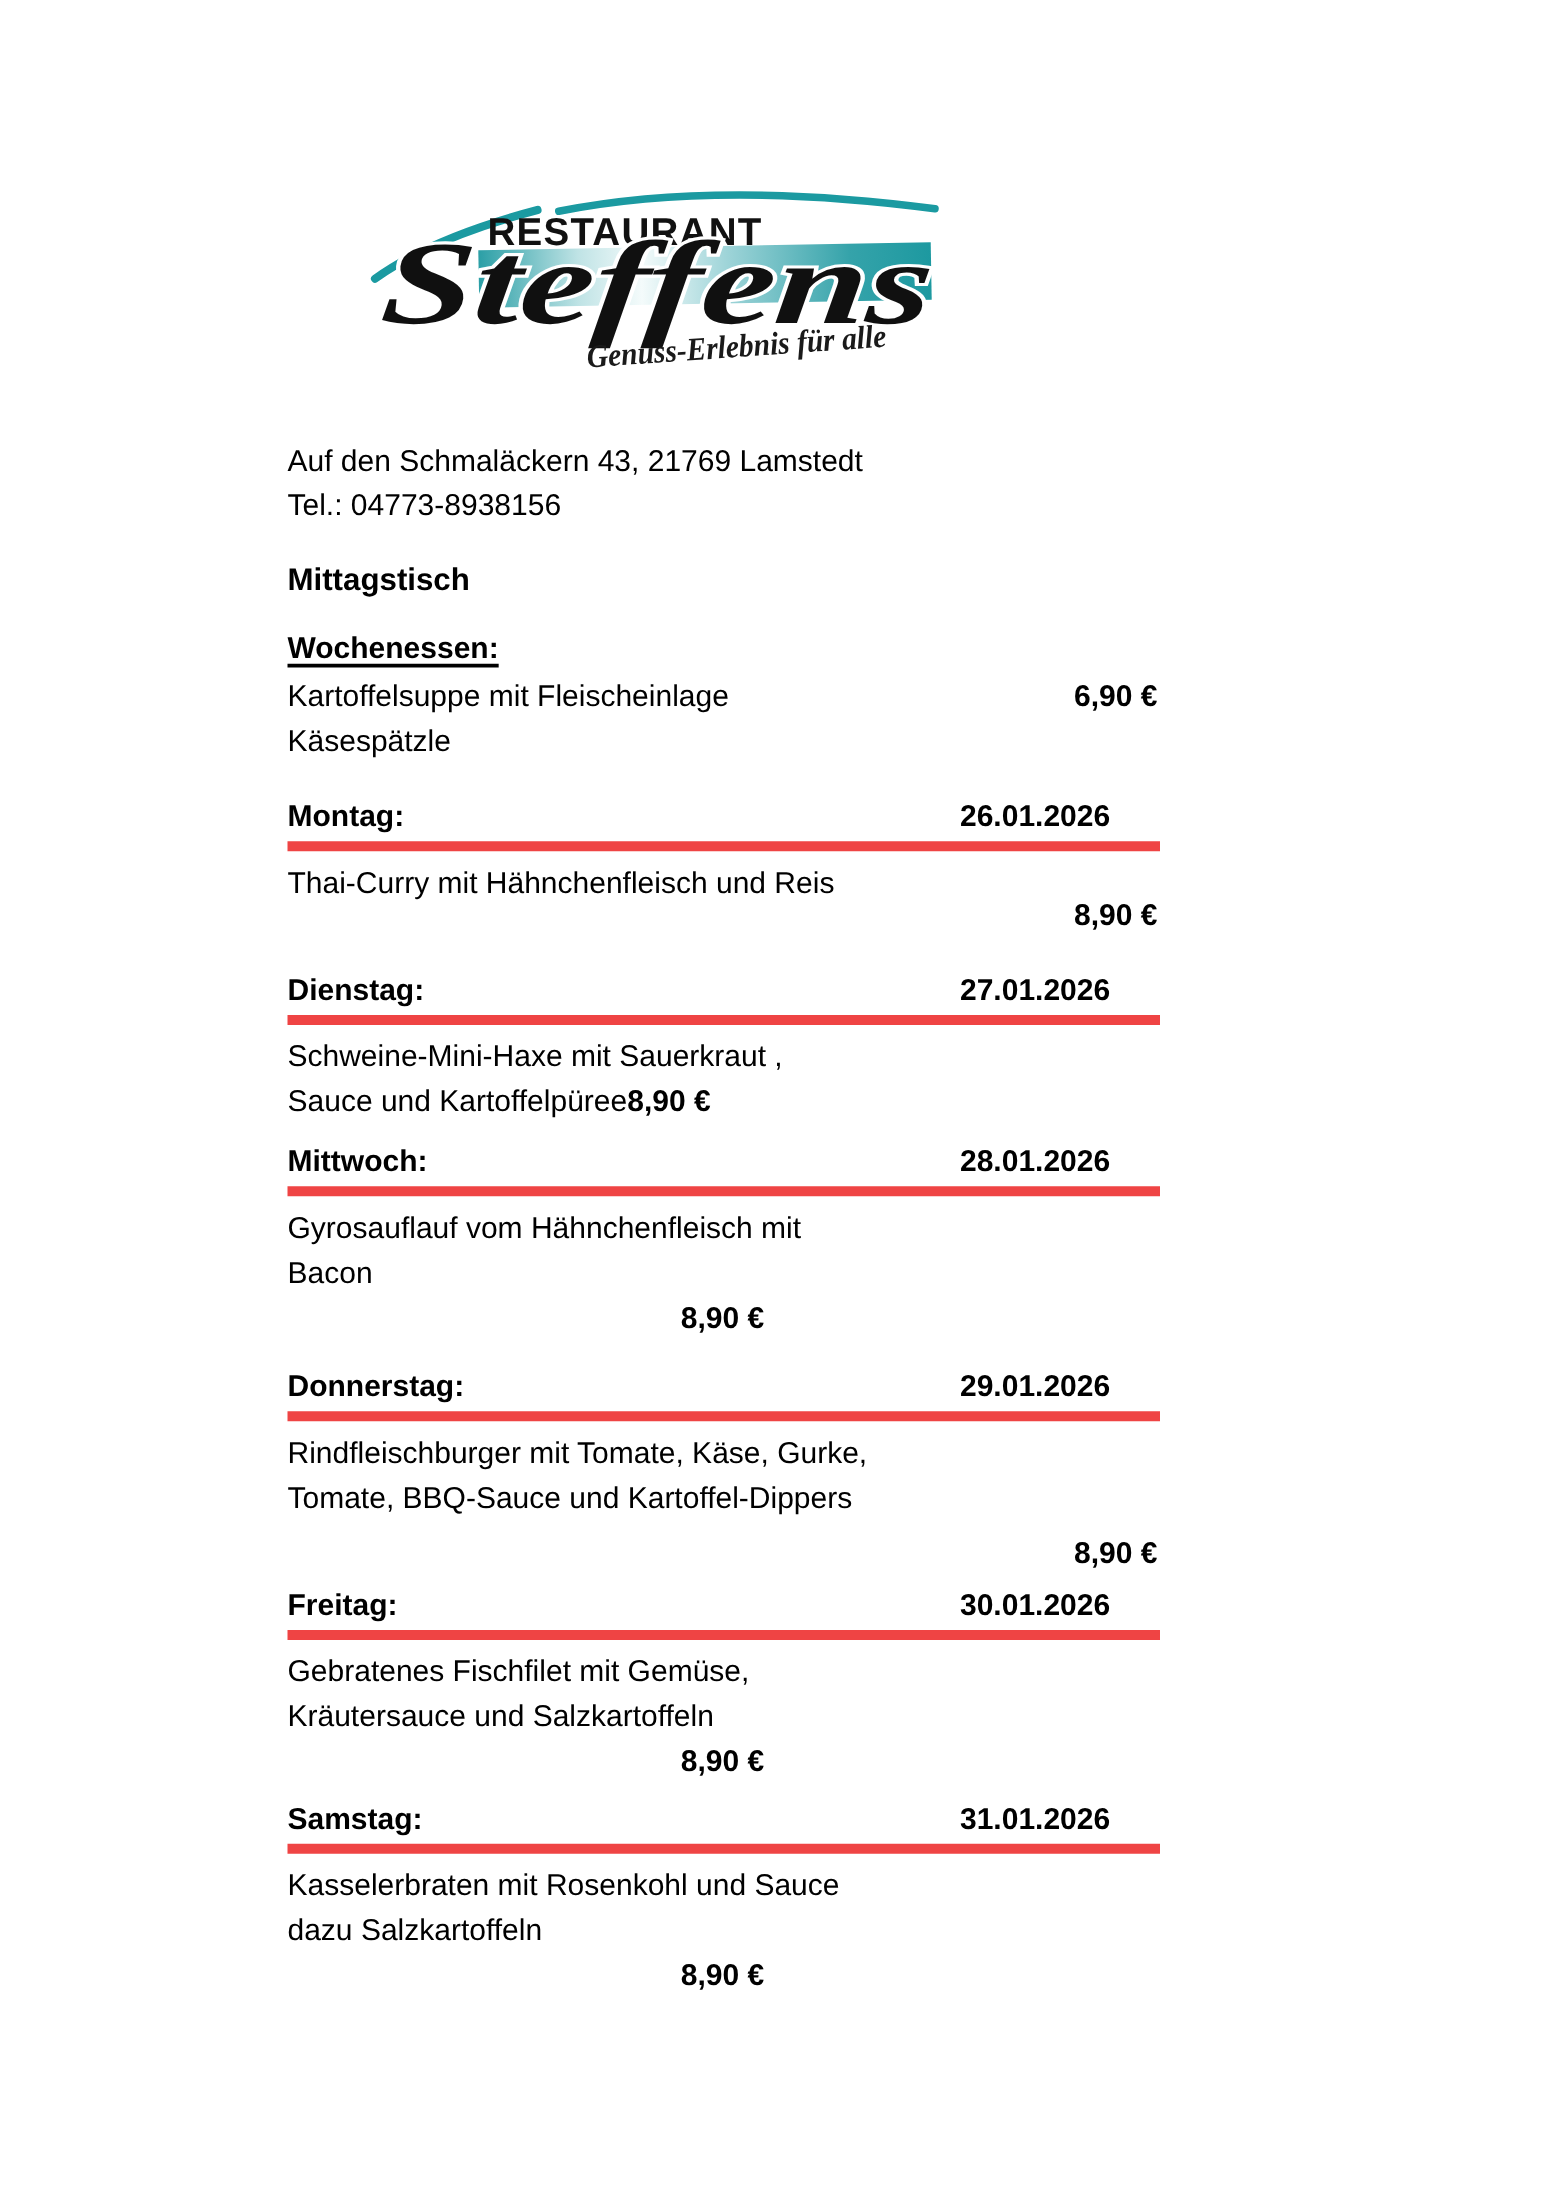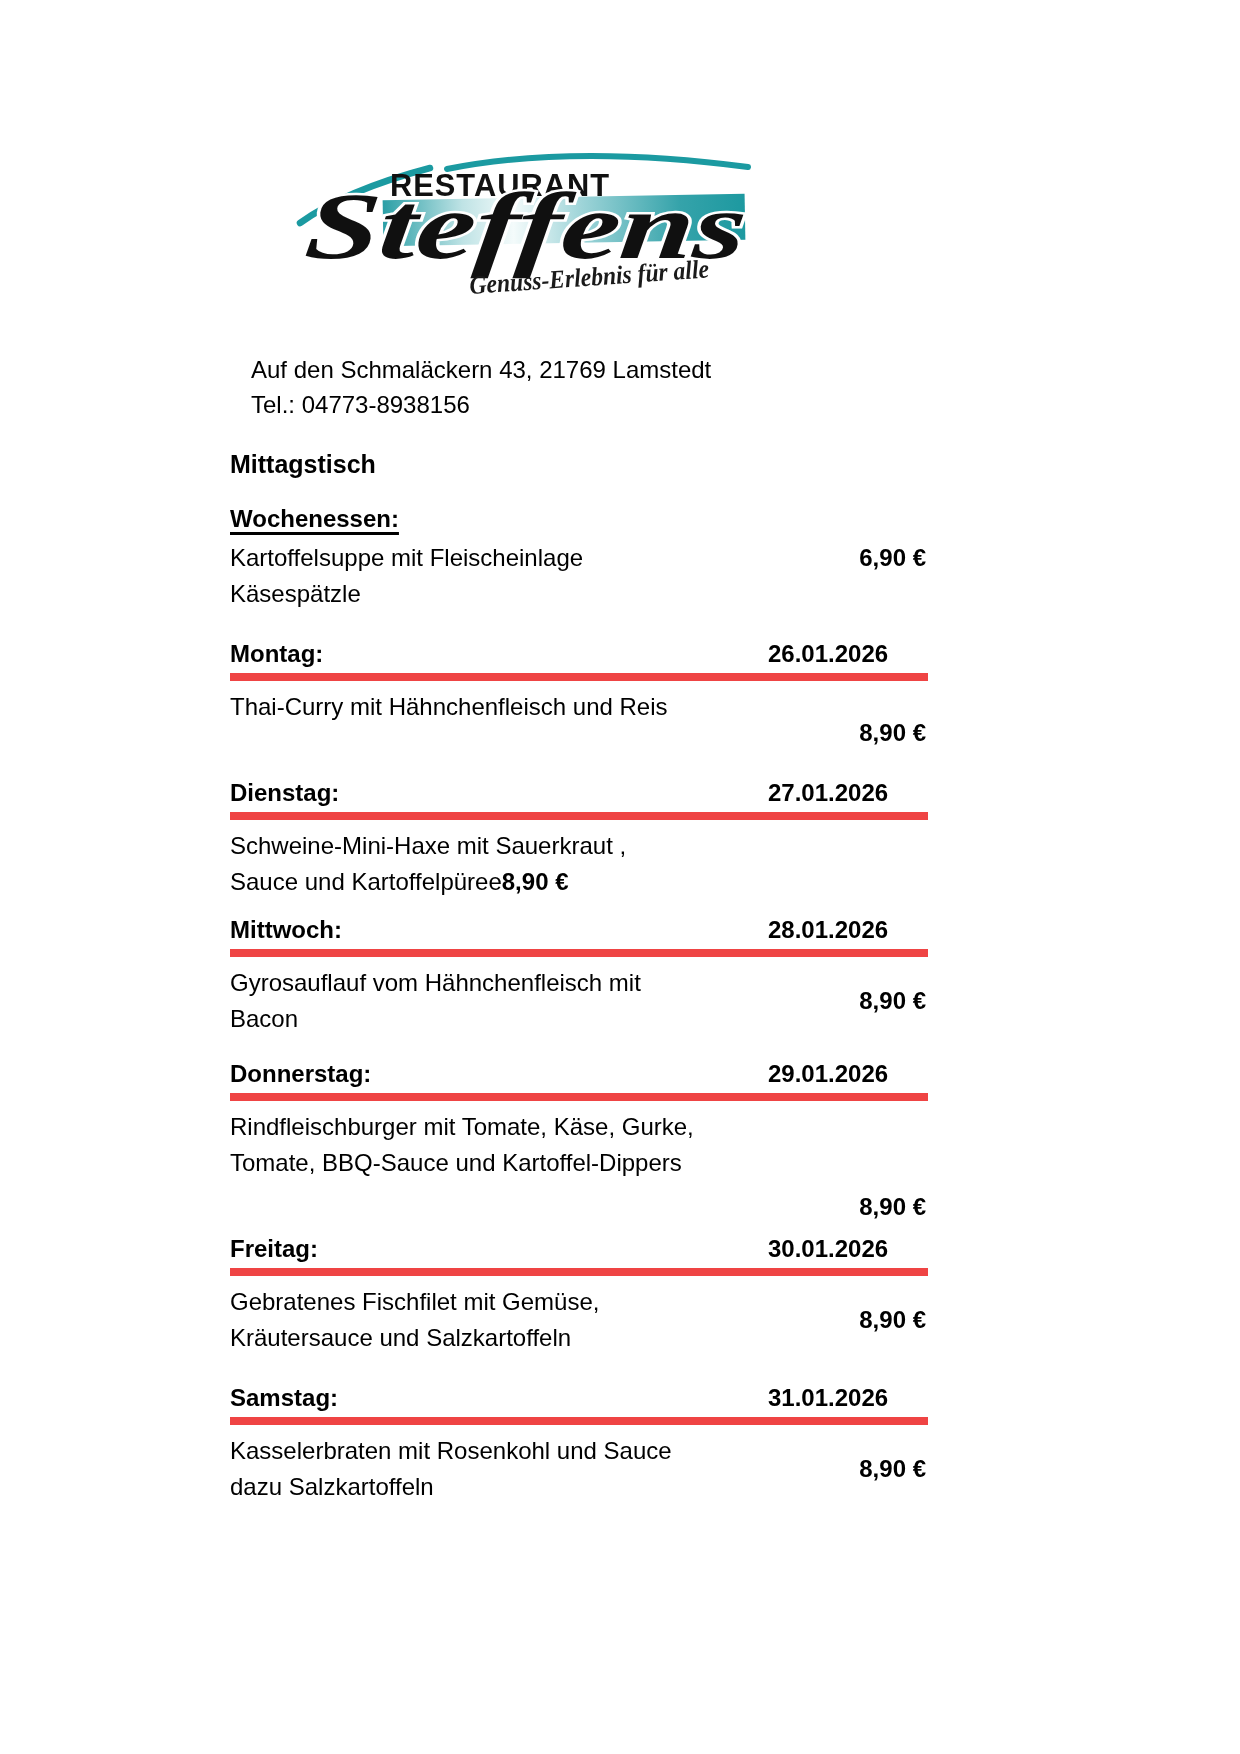--- a/index.html
+++ b/index.html
@@ -2,42 +2,42 @@
 <html><head>
 <meta charset="utf-8">
 <style>
   html,body{margin:0;padding:0;}
   body{
     width:1240px;height:1754px;background:#ffffff;position:relative;
     font-family:"Liberation Sans",sans-serif;color:#000;overflow:hidden;
   }
   .logo-wrap{position:absolute;left:258px;top:128px;width:500px;height:178px;}
   .content{position:absolute;left:230px;top:352px;width:698px;}
-  .addr{font-size:24px;line-height:35px;margin-left:21px;}
+  .addr{font-size:24px;line-height:35px;}
   .page-title{font-size:25px;font-weight:bold;line-height:28px;margin:28px 0 0 0;}
   .week-heading{
     font-size:24px;font-weight:bold;line-height:28px;margin-top:27px;margin-bottom:7px;
     text-decoration:underline;text-decoration-thickness:2.5px;text-underline-offset:5px;
   }
   .wrow{display:flex;justify-content:space-between;font-size:24px;line-height:36px;}
   .price{font-weight:bold;font-size:24px;padding-right:2px;white-space:nowrap;}
   .day{margin-top:0;}
   .day:nth-of-type(1){margin-top:28px;}
   .day:nth-of-type(2){margin-top:28px;}
   .day:nth-of-type(3){margin-top:16px;}
   .day:nth-of-type(4){margin-top:23px;}
   .day:nth-of-type(5){margin-top:10px;}
-  .day:nth-of-type(6){margin-top:28px;}
+  .day:nth-of-type(6){margin-top:14px;}
   .dhead{
     position:relative;border-bottom:8px solid #ef4444;padding-bottom:5px;
     font-weight:bold;font-size:24px;line-height:28px;
   }
   .ddate{position:absolute;left:538px;top:0;}
   .dbody{padding-top:8px;font-size:24px;line-height:36px;}
-  .dbody.middle{display:flex;}
+  .dbody.middle{display:flex;flex-direction:column;}
   .dbody.middle .dlines{flex:1;}
   .dbody.middle .price{align-self:center;}
   .dbody.below .price,.dbody.tight-below .price{text-align:right;}
   .dbody.below .price{margin-top:8px;}
   .dbody.tight-below .price{margin-top:-10px;}
   .lastline-row{display:flex;justify-content:flex-start;}
 </style>
 </head>
 <body>
 

